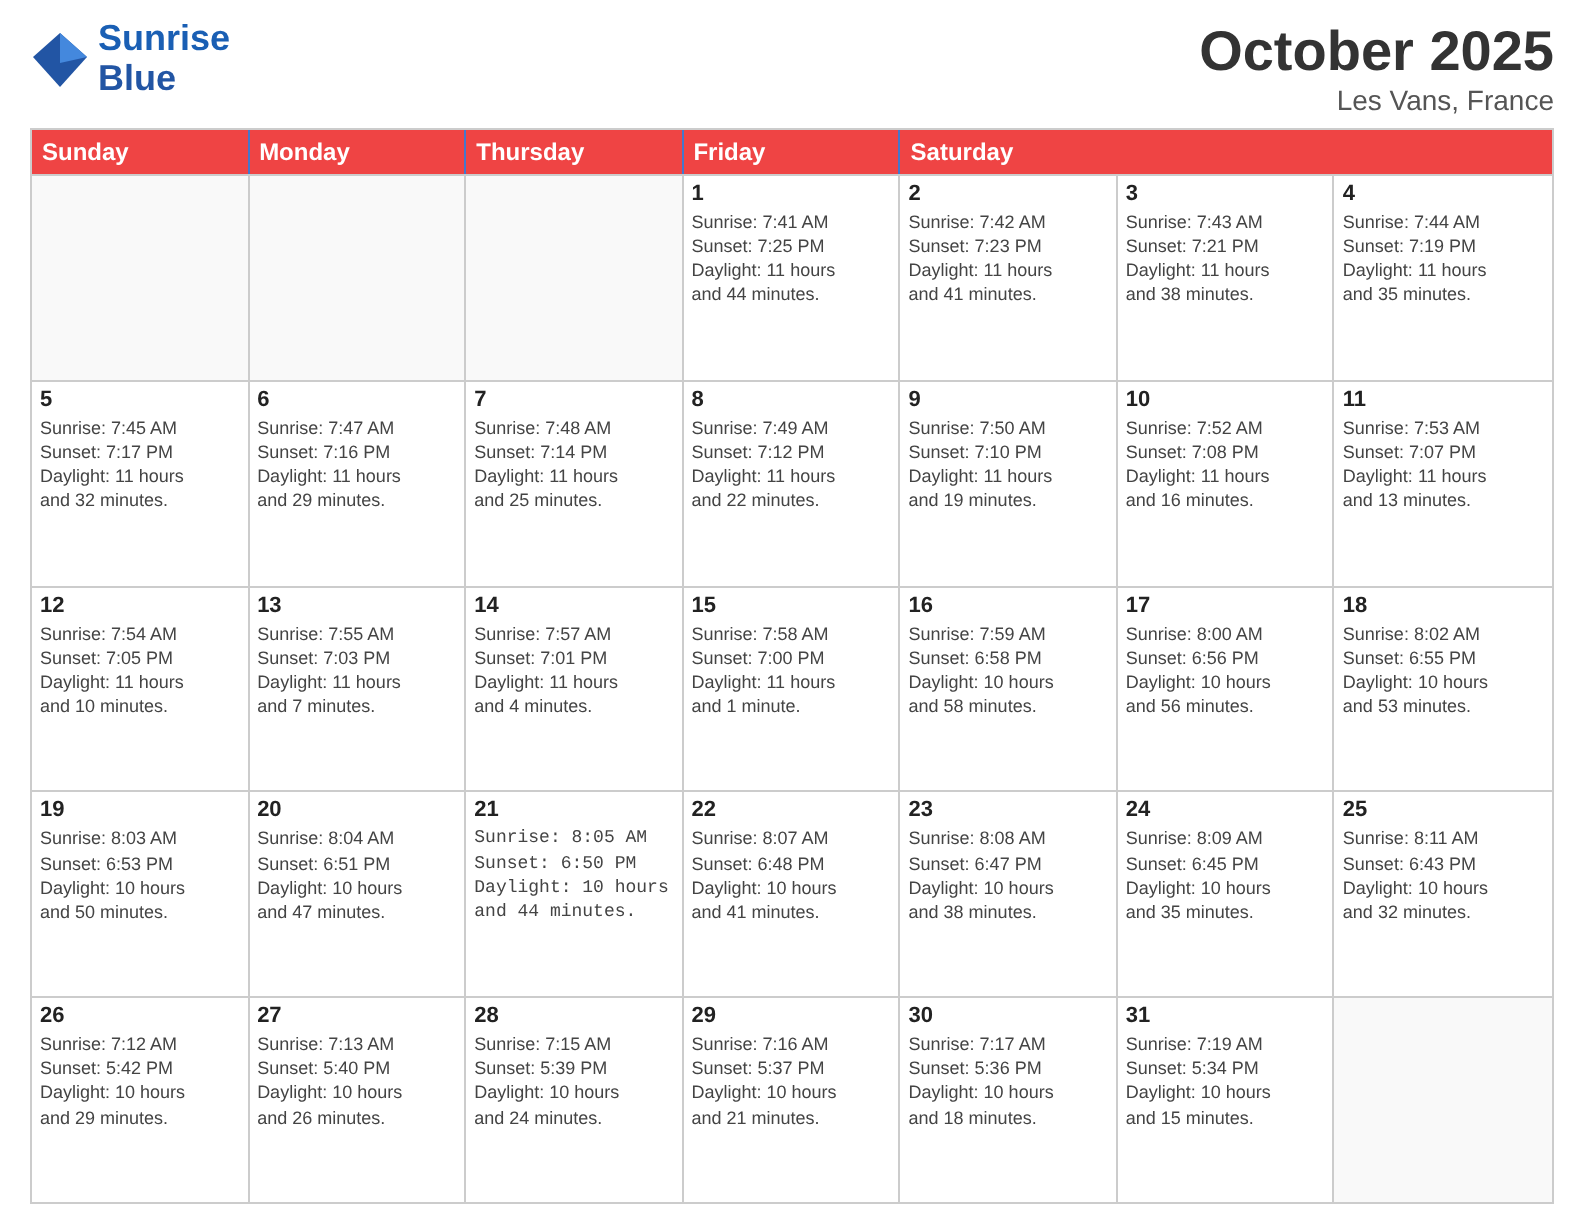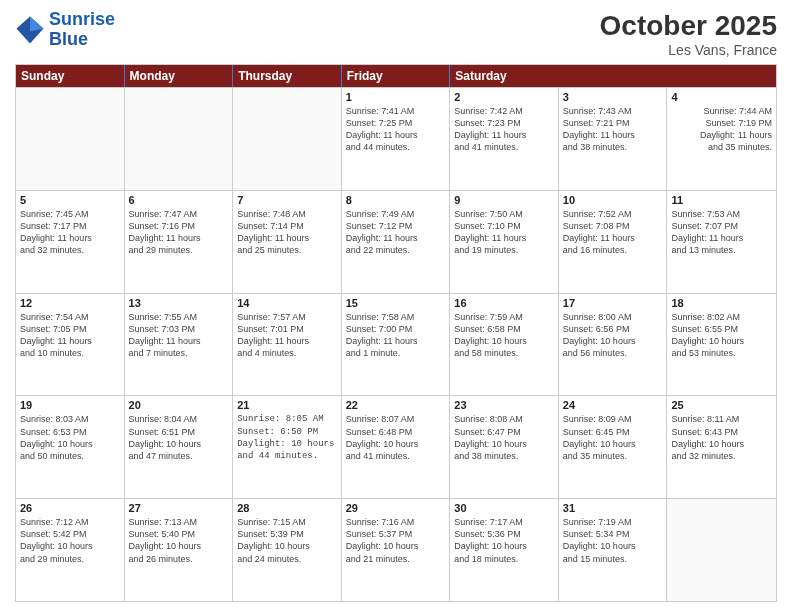--- a/index.html
+++ b/index.html
@@ -55,21 +55,21 @@
     }
     .calendar {
       flex: 1;
       display: flex;
       flex-direction: column;
       border: 1px solid #ccc;
     }
     .cal-header {
       display: grid;
       grid-template-columns: repeat(7, 1fr);
-      background: #7f1d1d;
+      background: #ef4444;
     }
     .cal-header-cell {
       color: #fff;
       font-size: 12px;
       font-weight: bold;
       padding: 4px 5px;
       text-align: left;
       border-right: 1px solid #4477cc;
     }
     .cal-header-cell:last-child { border-right: none; }
@@ -155,21 +155,21 @@
           </div>
           <div class="cal-cell">
             <div class="cell-day">3</div>
             <div class="cell-info" style="white-space: pre-line;">Sunrise: 7:43 AM
 Sunset: 7:21 PM
 Daylight: 11 hours
 and 38 minutes.</div>
           </div>
           <div class="cal-cell">
             <div class="cell-day">4</div>
-            <div class="cell-info" style="white-space: pre-line; text-align: right;">Sunrise: 7:44 AM
+            <div class="cell-info" style="white-space: pre-line;">Sunrise: 7:44 AM
 Sunset: 7:19 PM
 Daylight: 11 hours
 and 35 minutes.</div>
           </div>
         </div>
         <div class="cal-row">
           <div class="cal-cell">
             <div class="cell-day">5</div>
             <div class="cell-info" style="white-space: pre-line;">Sunrise: 7:45 AM
 Sunset: 7:17 PM

